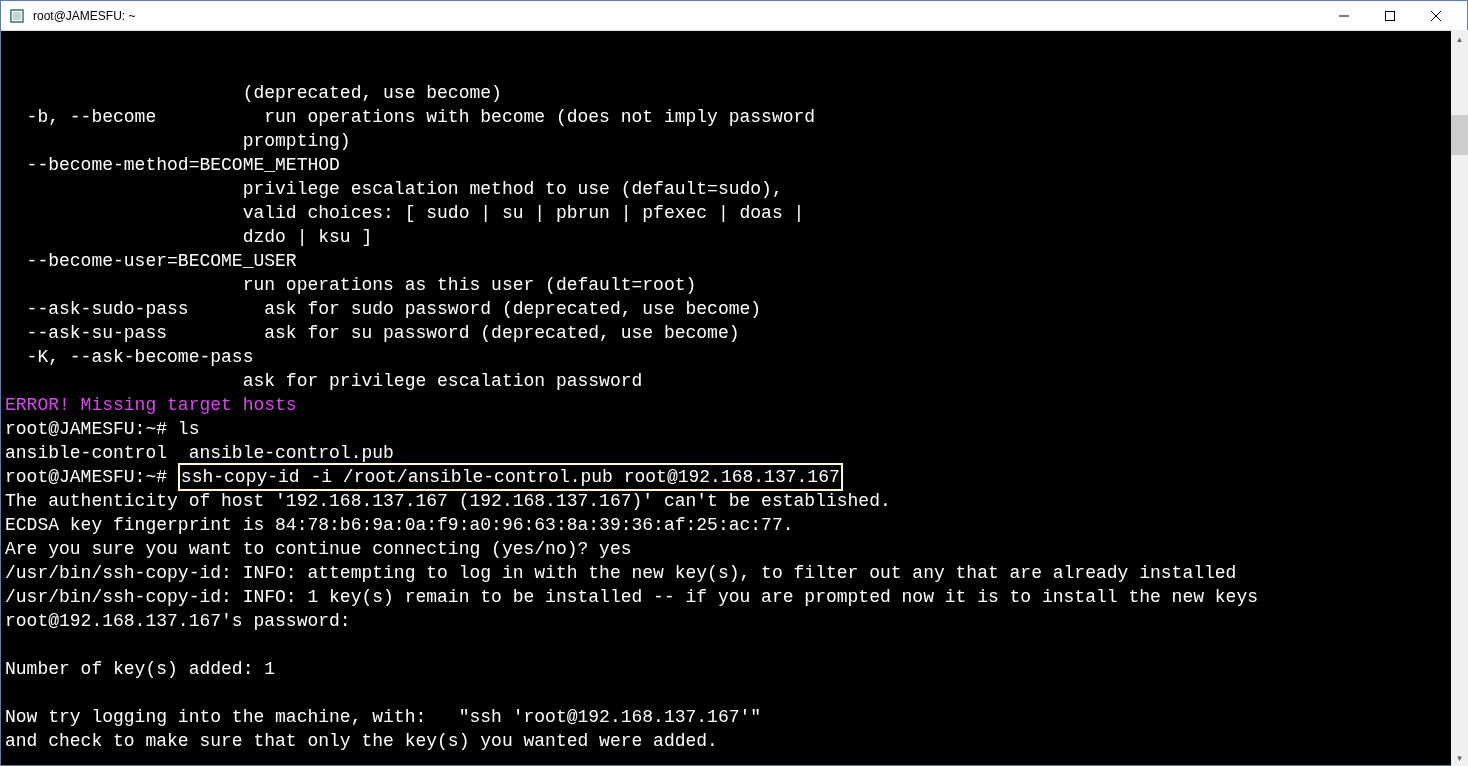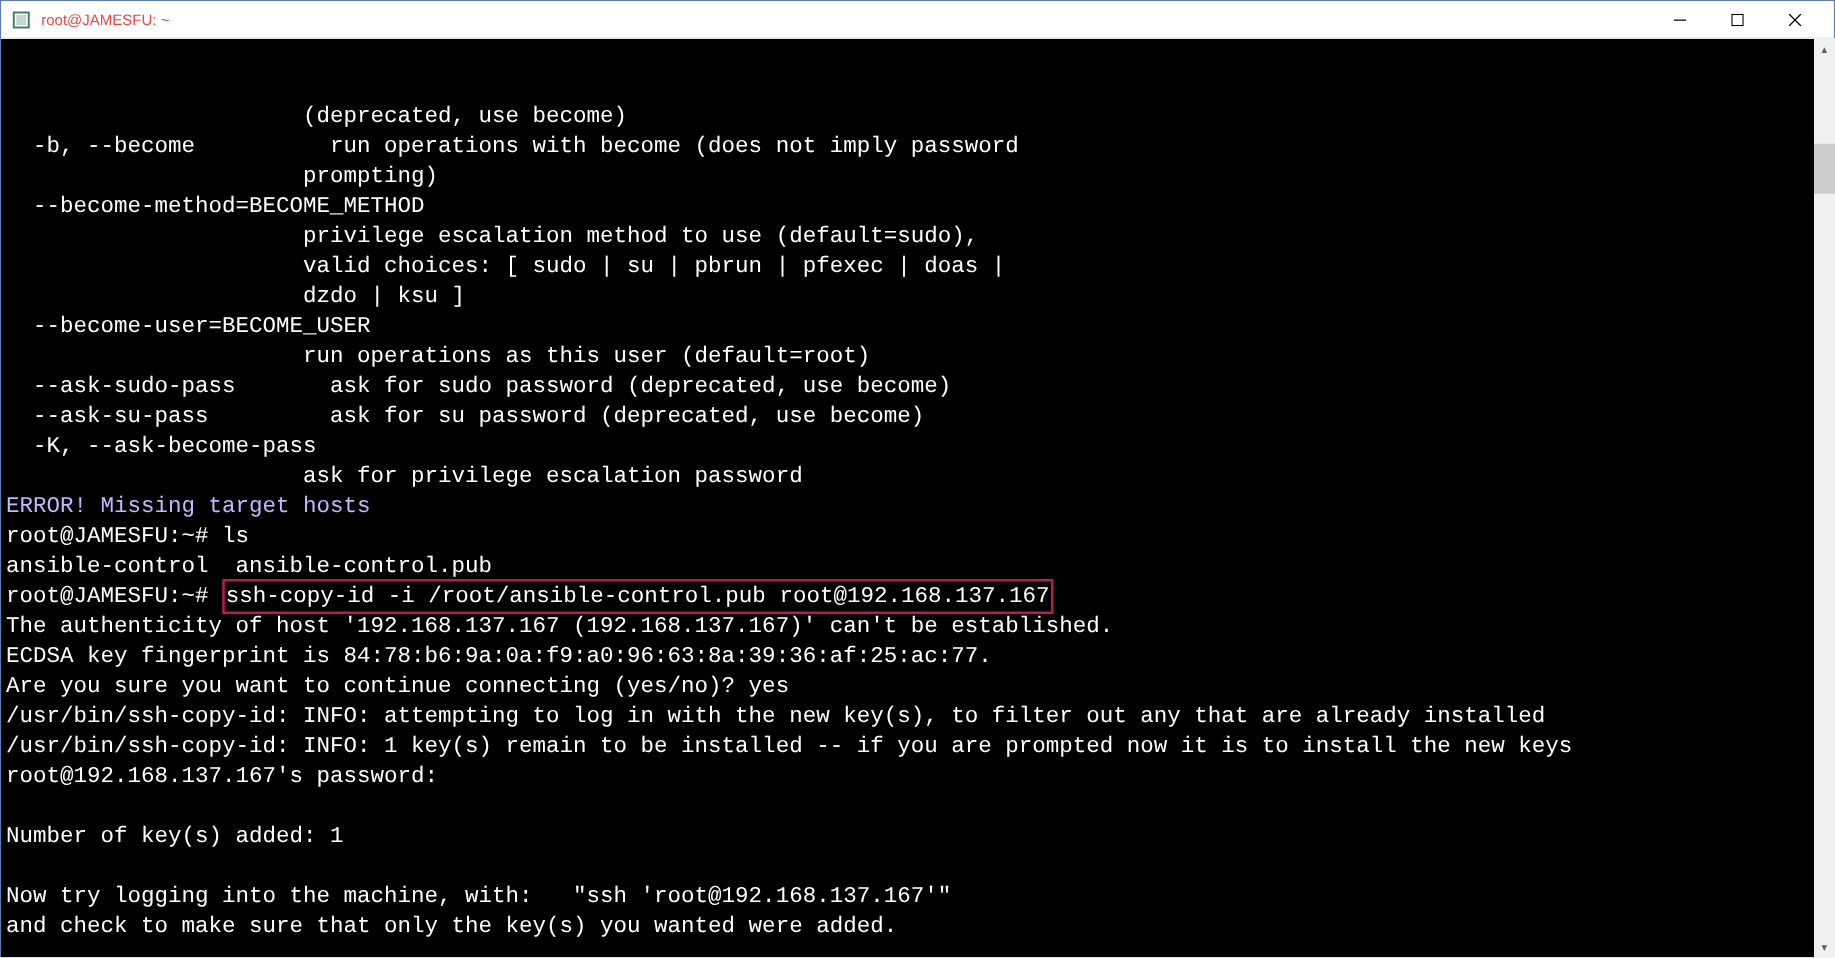--- a/index.html
+++ b/index.html
@@ -32,21 +32,21 @@
       position: relative;
     }
     .titlebar-icon {
       width: 16px;
       height: 16px;
       margin-right: 8px;
       display: inline-block;
     }
     .titlebar-title {
       font-size: 12px;
-      color: #ef4444;
+      color: #000000;
       flex: 1;
     }
     .window-controls {
       display: flex;
       gap: 0;
     }
     .window-control {
       width: 46px;
       height: 30px;
       display: flex;
@@ -94,24 +94,24 @@
       top: 85px;
       width: 17px;
       height: 40px;
       background: #cdcdcd;
     }
     .terminal-line {
       display: block;
       min-height: 24px;
     }
     .error-text {
-      color: #c4b5fd;
+      color: #d946ef;
     }
     .red-box {
-      border: 2px solid #be185d;
+      border: 2px solid #fef9c3;
       padding: 0 1px;
       margin: -2px 0;
       display: inline-block;
     }
     .term-content {
       padding-right: 17px;
     }
   </style>
 </head>
 <body>

